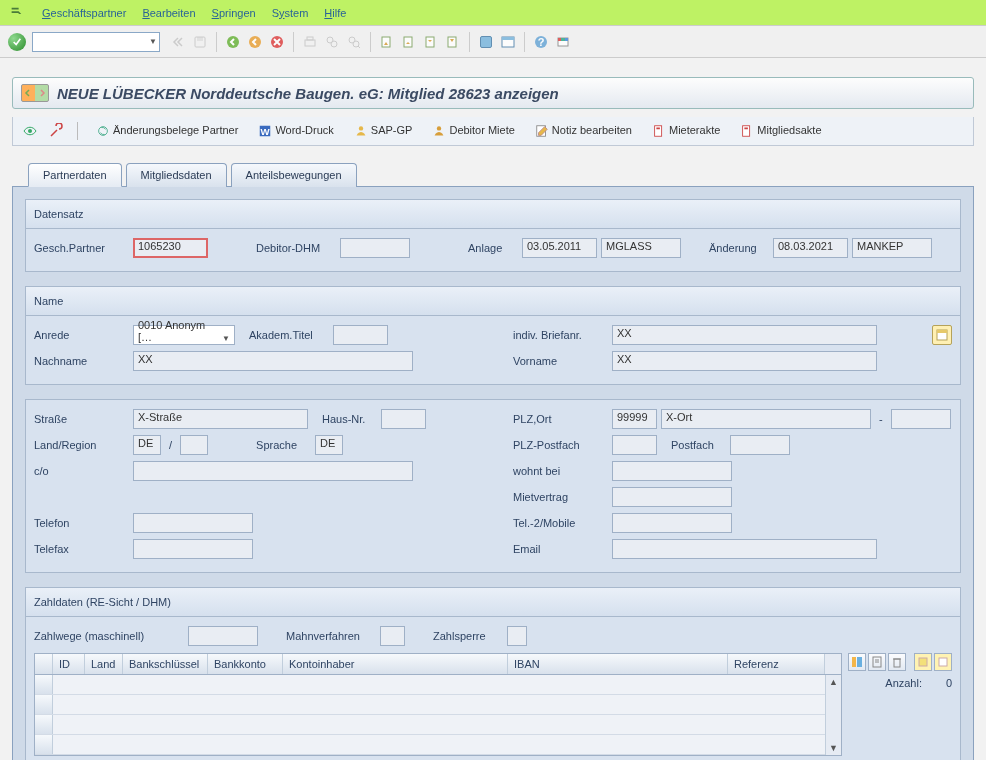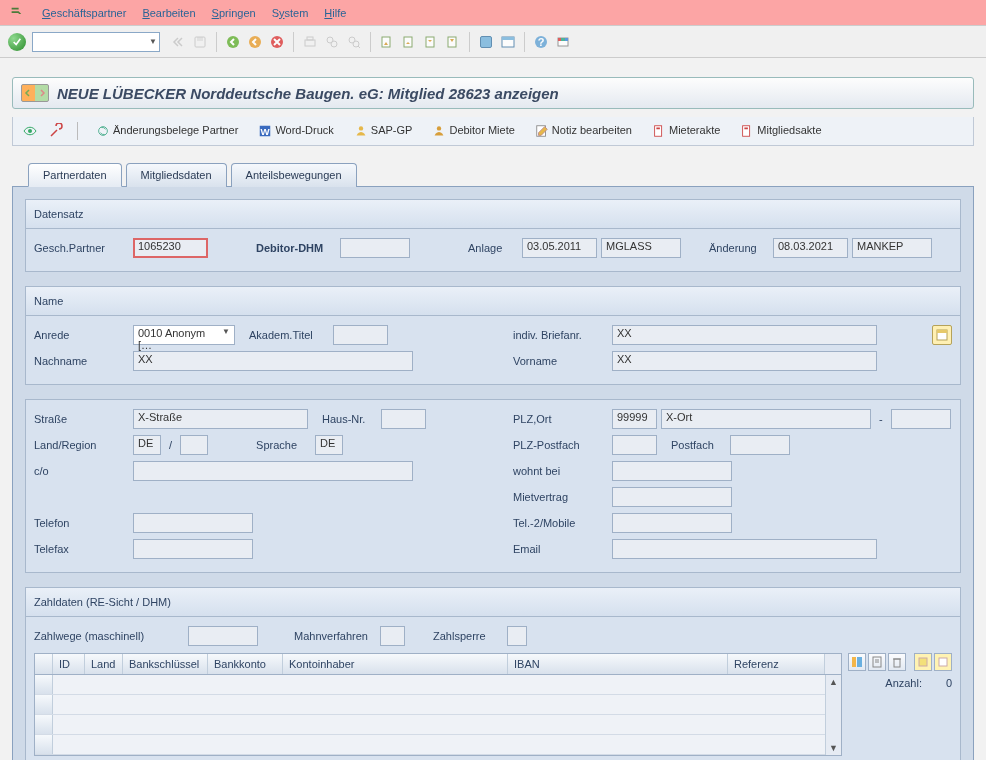--- a/index.html
+++ b/index.html
@@ -1,19 +1,19 @@
 <!DOCTYPE html>
 <html><head>
 <meta charset="utf-8">
 <style>
 * { box-sizing: border-box; margin: 0; padding: 0; font-family: Arial, Helvetica, sans-serif; font-size: 11px; }
 body { background: #f2f2f2; width: 986px; height: 760px; overflow: hidden; }
 
 
-.menubar { background: #fca5a5; padding: 4px 8px; display: flex; align-items: center; gap: 16px; border-bottom: 1px solid #ccc; height: 26px;}
+.menubar { background: #bef264; padding: 4px 8px; display: flex; align-items: center; gap: 16px; border-bottom: 1px solid #ccc; height: 26px;}
 .menubar .menu-item { color: #2a6496; cursor: pointer; }
 .menubar .menu-item u { text-decoration: underline; }
 .menu-icon-left { width:16px; height:16px; display:flex; align-items:center; justify-content:center; margin-right:2px;}
 .menu-icon-left svg { width:14px; height:14px; }
 
 
 .toolbar { background: #f0f0f0; padding: 4px 8px; display: flex; align-items: center; gap: 2px; border-bottom: 1px solid #ccc; height: 32px;}
 .check-icon { width: 18px; height: 18px; border-radius: 50%; background: radial-gradient(circle at 30% 30%, #8fd98f, #2a8b2a); display:flex; align-items:center; justify-content:center; color:white; font-weight:bold; margin-right:4px;}
 .tool-dropdown { width: 128px; height: 20px; border: 1px solid #8aa8c7; background: white; display: inline-flex; align-items:center; justify-content:flex-end; padding: 0 2px; margin-right:6px;}
 .tool-dropdown .arrow { font-size:8px; color:#555; }
@@ -300,42 +300,42 @@
 
   <div class="tab-panel">
 
     <div class="group">
       <div class="group-title">Datensatz</div>
       <div class="group-body">
         <div class="row">
           <span class="label">Gesch.Partner</span>
           <span class="inp inp-focus" style="width:75px;">1065230</span>
           <span style="width:40px;"></span>
-          <span class="label" style="width:80px;font-weight:bold;">Debitor-DHM</span>
+          <span class="label" style="width:80px;">Debitor-DHM</span>
           <span class="inp" style="width:70px;"></span>
           <span style="width:50px;"></span>
           <span class="label" style="width:50px;">Anlage</span>
           <span class="inp" style="width:75px;">03.05.2011</span>
           <span class="inp" style="width:80px;">MGLASS</span>
           <span style="width:20px;"></span>
           <span class="label" style="width:60px;">Änderung</span>
           <span class="inp" style="width:75px;">08.03.2021</span>
           <span class="inp" style="width:80px;">MANKEP</span>
         </div>
       </div>
     </div>
 
     <div class="group">
       <div class="group-title">Name</div>
       <div class="group-body">
         <div class="col-split">
           <div class="col">
             <div class="row">
               <span class="label">Anrede</span>
-              <span class="inp white" style="width:102px; display:flex; justify-content:space-between; align-items:flex-start;">
+              <span class="inp white" style="width:102px; display:flex; justify-content:space-between; align-items:flex-end;">
                 <span>0010 Anonym […</span>
                   <span style="font-size:8px;color:#555;">▼</span>
               </span>
               <span style="width:6px;"></span>
               <span class="label" style="width:80px;">Akadem.Titel</span>
               <span class="inp" style="width:55px;"></span>
             </div>
             <div class="row">
               <span class="label">Nachname</span>
               <span class="inp" style="width:280px;">XX</span>
@@ -432,21 +432,21 @@
       </div>
     </div>
 
     <div class="group" style="margin-bottom:0;">
       <div class="group-title">Zahldaten (RE-Sicht / DHM)</div>
       <div class="group-body">
         <div class="row">
           <span class="label" style="width:150px;">Zahlwege (maschinell)</span>
           <span class="inp" style="width:70px;"></span>
           <span style="width:20px;"></span>
-          <span class="label" style="width:90px;text-align:center;">Mahnverfahren</span>
+          <span class="label" style="width:90px;">Mahnverfahren</span>
           <span class="inp" style="width:25px;"></span>
           <span style="width:20px;"></span>
           <span class="label" style="width:70px;">Zahlsperre</span>
           <span class="inp" style="width:20px;"></span>
         </div>
 
         <div class="tbl-wrap">
           <div class="tbl">
             <div class="tbl-head">
               <div class="th row-handle"></div>

